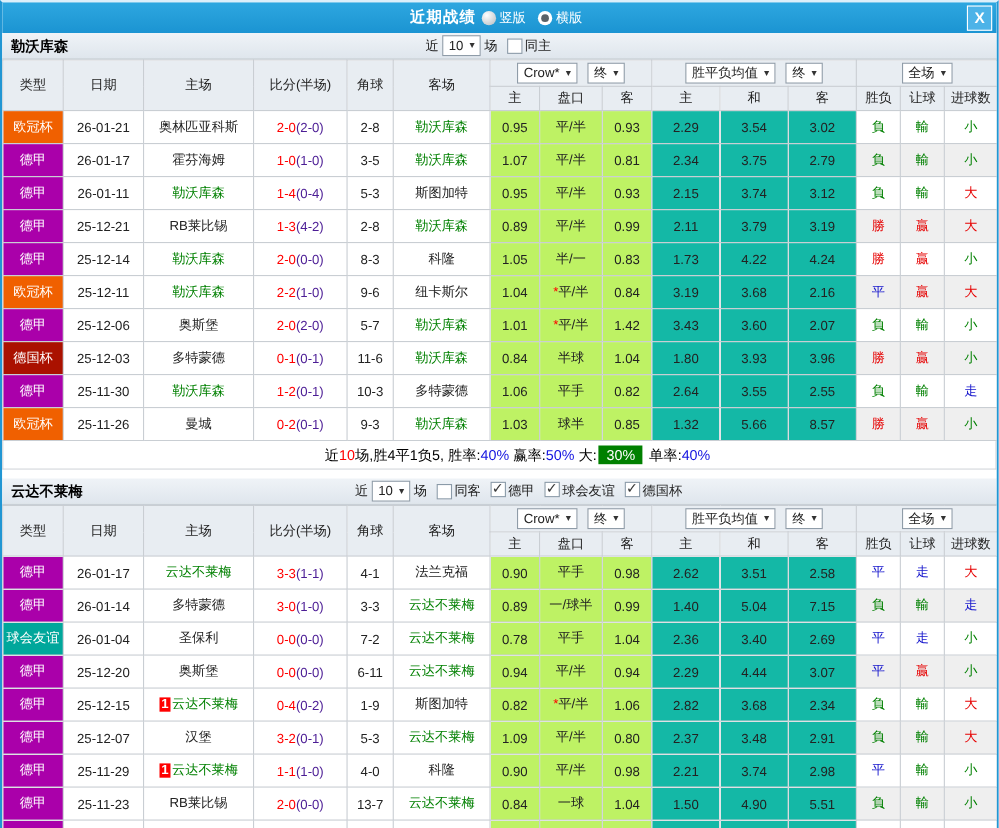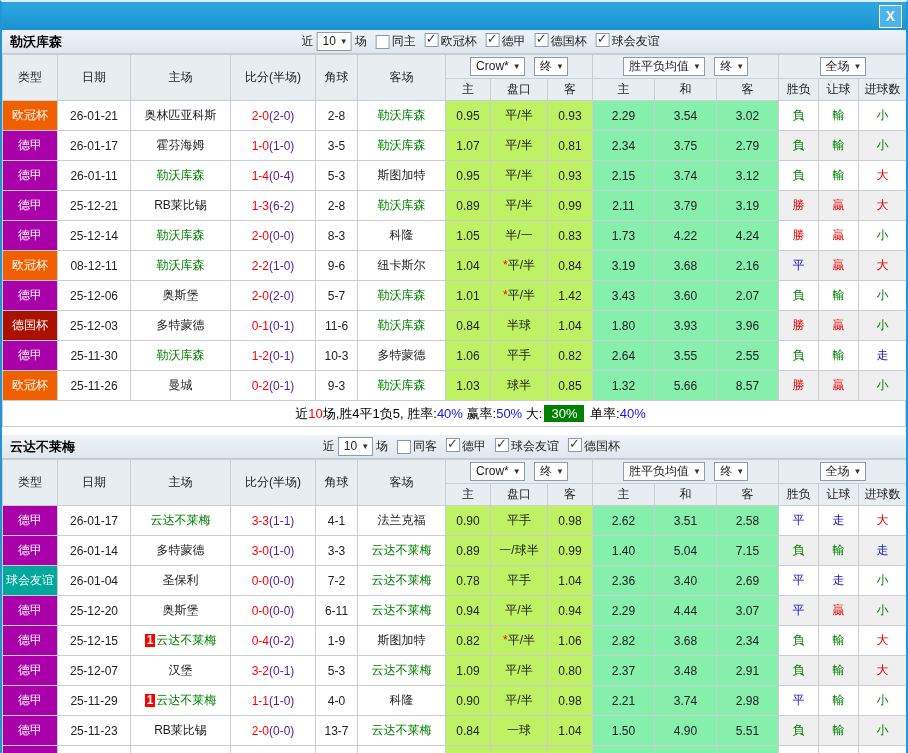--- a/index.html
+++ b/index.html
@@ -26,21 +26,21 @@
   .cb-label{vertical-align:middle;cursor:pointer;}
 
   
   table.grid{border-collapse:collapse;table-layout:fixed;width:904px;}
   .grid th,.grid td{border:1px solid #c9ced3;text-align:center;overflow:hidden;white-space:nowrap;}
   .grid th{background:#e8edf2;font-weight:normal;color:#222;}
   .grid tr.h1 th{height:21px;}
   .grid tr.h2 th{height:19px;}
   .grid td{height:27px;background:#fff;}
   td.odds{background:#bef264;}
-  td.mean{background:#86efac;}
+  td.mean{background:#14b8a6;}
   tr.even td.res{background:#efefef;}
   td.type{color:#fff;}
   .focus{color:#008000;}
   .score-main{color:#f00;}
   .score-half{color:#4c1d95;}
   .star{color:#f00;}
   .res-g{color:#008000;}
   .res-r{color:#e60000;}
   .res-b{color:#1414cc;}
   .badge1{display:inline-block;background:#f00;color:#fff;font-weight:bold;padding:0 2px;margin-right:1px;line-height:13px;}
@@ -52,32 +52,36 @@
   .sum-chip{background:#008000;color:#fff;padding:1px 7px;margin:0 2px;}
 
   .section-gap{height:8px;background:#fff;}
 </style>
 </head>
 <body>
 
 <div class="window">
 
   <div class="titlebar">
+    <div>
+      <span class="title">近期战绩</span>
+      <span class="radio"></span><span class="radio-label">竖版</span>
+      <span class="radio sel"></span><span class="radio-label">横版</span>
+    </div>
     <div class="close">X</div>
   </div>
 
   <div class="teambar">
     <span class="teamname">勒沃库森</span>
     <span class="filterbar">
       <span>近</span>
       <span class="dd"><span>10</span><span class="caret">▼</span></span>
       <span>场</span>
       <span class="cb"></span>
         <span class="cb-label">同主</span>
-      <span><span class="cb checked"></span><span class="cb-label">欧冠杯</span><span class="cb checked"></span><span class="cb-label">德甲</span><span class="cb checked"></span><span class="cb-label">德国杯</span><span class="cb checked"></span><span class="cb-label">球会友谊</span></span>
     </span>
   </div>
 
   <table class="grid">
     <colgroup>
       <col style="width:55px">
         <col style="width:73px">
         <col style="width:100px">
         <col style="width:85px">
         <col style="width:42px">
@@ -173,21 +177,21 @@
           <td class="mean">3.74</td>
           <td class="mean">3.12</td>
           <td class="res res-g">負</td>
           <td class="res res-g">輸</td>
           <td class="res res-r">大</td>
         </tr>
         <tr class="even">
           <td class="type" style="background: rgb(170, 0, 170);">德甲</td>
           <td>25-12-21</td>
           <td><span>RB莱比锡</span></td>
-          <td><span class="score-main">1-3</span><span class="score-half">(6-2)</span></td>
+          <td><span class="score-main">1-3</span><span class="score-half">(4-2)</span></td>
           <td>2-8</td>
           <td><span class="focus">勒沃库森</span></td>
           <td class="odds">0.89</td>
           <td class="odds">平/半</td>
           <td class="odds">0.99</td>
           <td class="mean">2.11</td>
           <td class="mean">3.79</td>
           <td class="mean">3.19</td>
           <td class="res res-r">勝</td>
           <td class="res res-r">贏</td>
@@ -205,21 +209,21 @@
           <td class="odds">0.83</td>
           <td class="mean">1.73</td>
           <td class="mean">4.22</td>
           <td class="mean">4.24</td>
           <td class="res res-r">勝</td>
           <td class="res res-r">贏</td>
           <td class="res res-g">小</td>
         </tr>
         <tr class="even">
           <td class="type" style="background: rgb(240, 96, 0);">欧冠杯</td>
-          <td>08-12-11</td>
+          <td>25-12-11</td>
           <td><span class="focus">勒沃库森</span></td>
           <td><span class="score-main">2-2</span><span class="score-half">(1-0)</span></td>
           <td>9-6</td>
           <td><span>纽卡斯尔</span></td>
           <td class="odds">1.04</td>
           <td class="odds"><span class="star">*</span><span>平/半</span></td>
           <td class="odds">0.84</td>
           <td class="mean">3.19</td>
           <td class="mean">3.68</td>
           <td class="mean">2.16</td>

